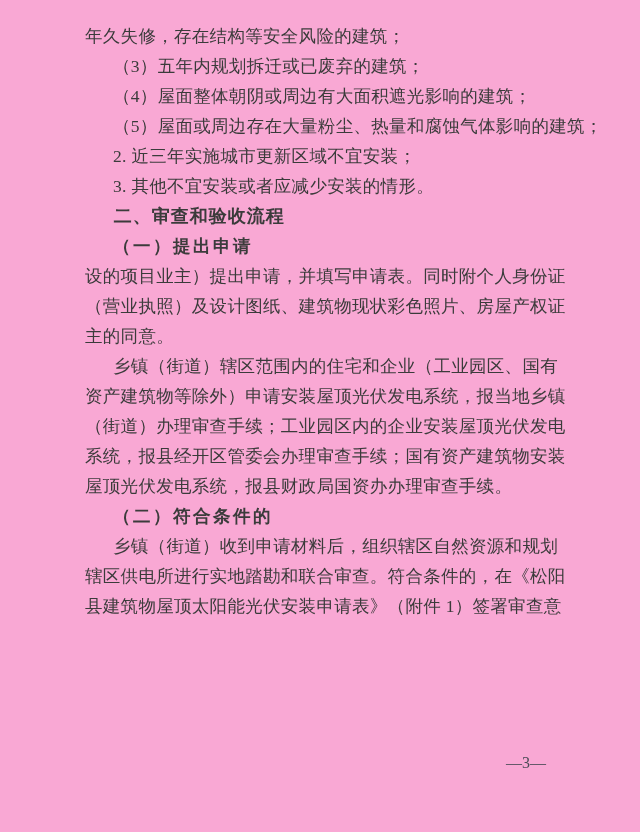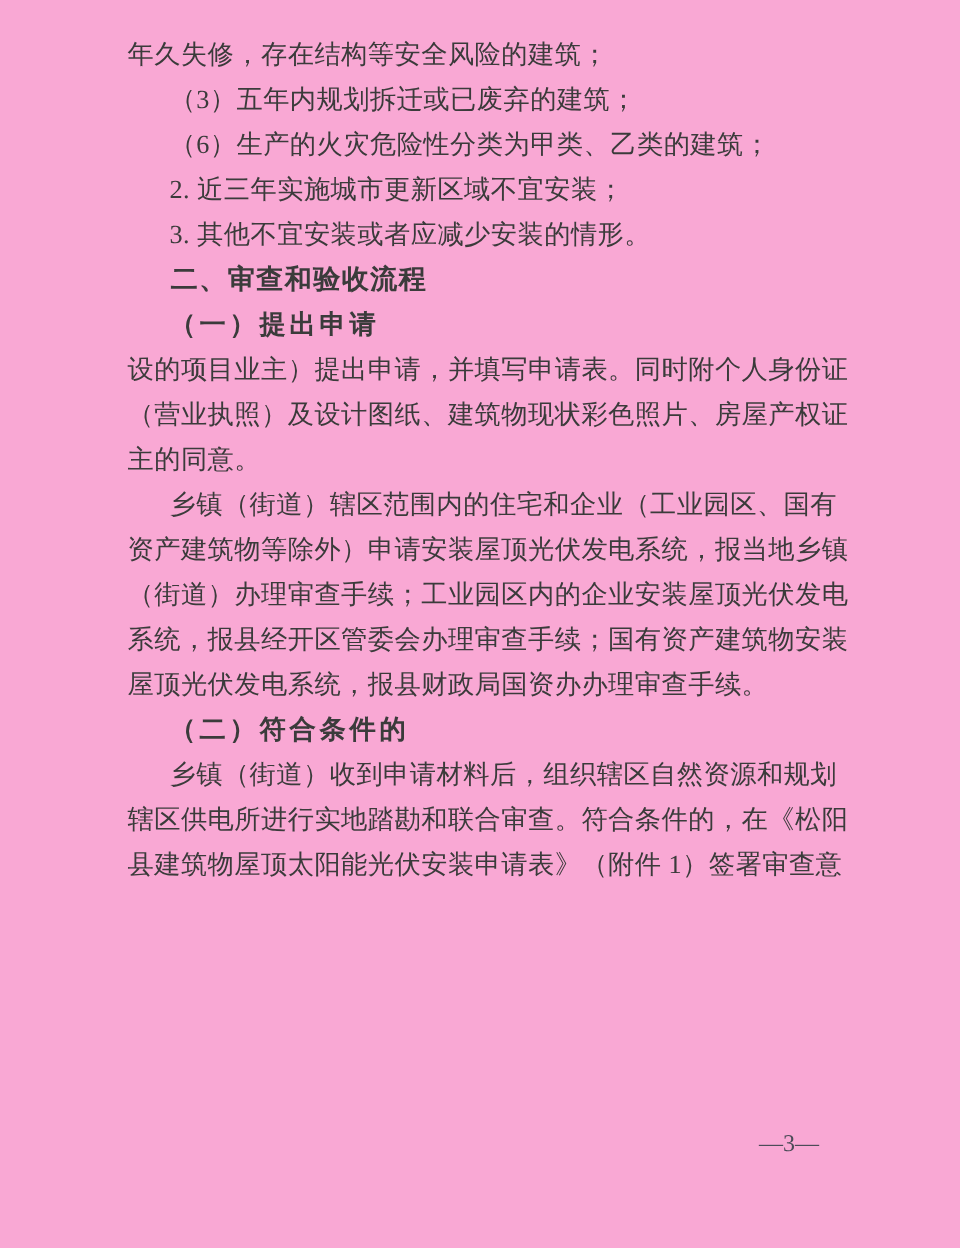--- a/index.html
+++ b/index.html
@@ -55,21 +55,22 @@
     font-family: "Liberation Serif", "DejaVu Serif", serif;
   }
 </style>
 </head>
 <body>
 
 <div class="page">
   <div class="content">
     <p class="line">年久失修，存在结构等安全风险的建筑；</p>
     <p class="line indent">（3）五年内规划拆迁或已废弃的建筑；</p>
-    <p class="line indent">（6）生产的火灾危险性分类为甲类、乙类的建筑；</p>
+    <p class="line indent">（4）屋面整体朝阴或周边有大面积遮光影响的建筑；</p>
+    <p class="line indent">（5）屋面或周边存在大量粉尘、热量和腐蚀气体影响的建筑；</p>
     <p class="line indent">2. 近三年实施城市更新区域不宜安装；</p>
     <p class="line indent">3. 其他不宜安装或者应减少安装的情形。</p>
     <p class="line indent hei">二、审查和验收流程</p>
     <p class="line indent kai">（一）提出申请</p>
     <p class="line">设的项目业主）提出申请，并填写申请表。同时附个人身份证</p>
     <p class="line">（营业执照）及设计图纸、建筑物现状彩色照片、房屋产权证</p>
     <p class="line">主的同意。</p>
     <p class="line indent">乡镇（街道）辖区范围内的住宅和企业（工业园区、国有</p>
     <p class="line">资产建筑物等除外）申请安装屋顶光伏发电系统，报当地乡镇</p>
     <p class="line">（街道）办理审查手续；工业园区内的企业安装屋顶光伏发电</p>

